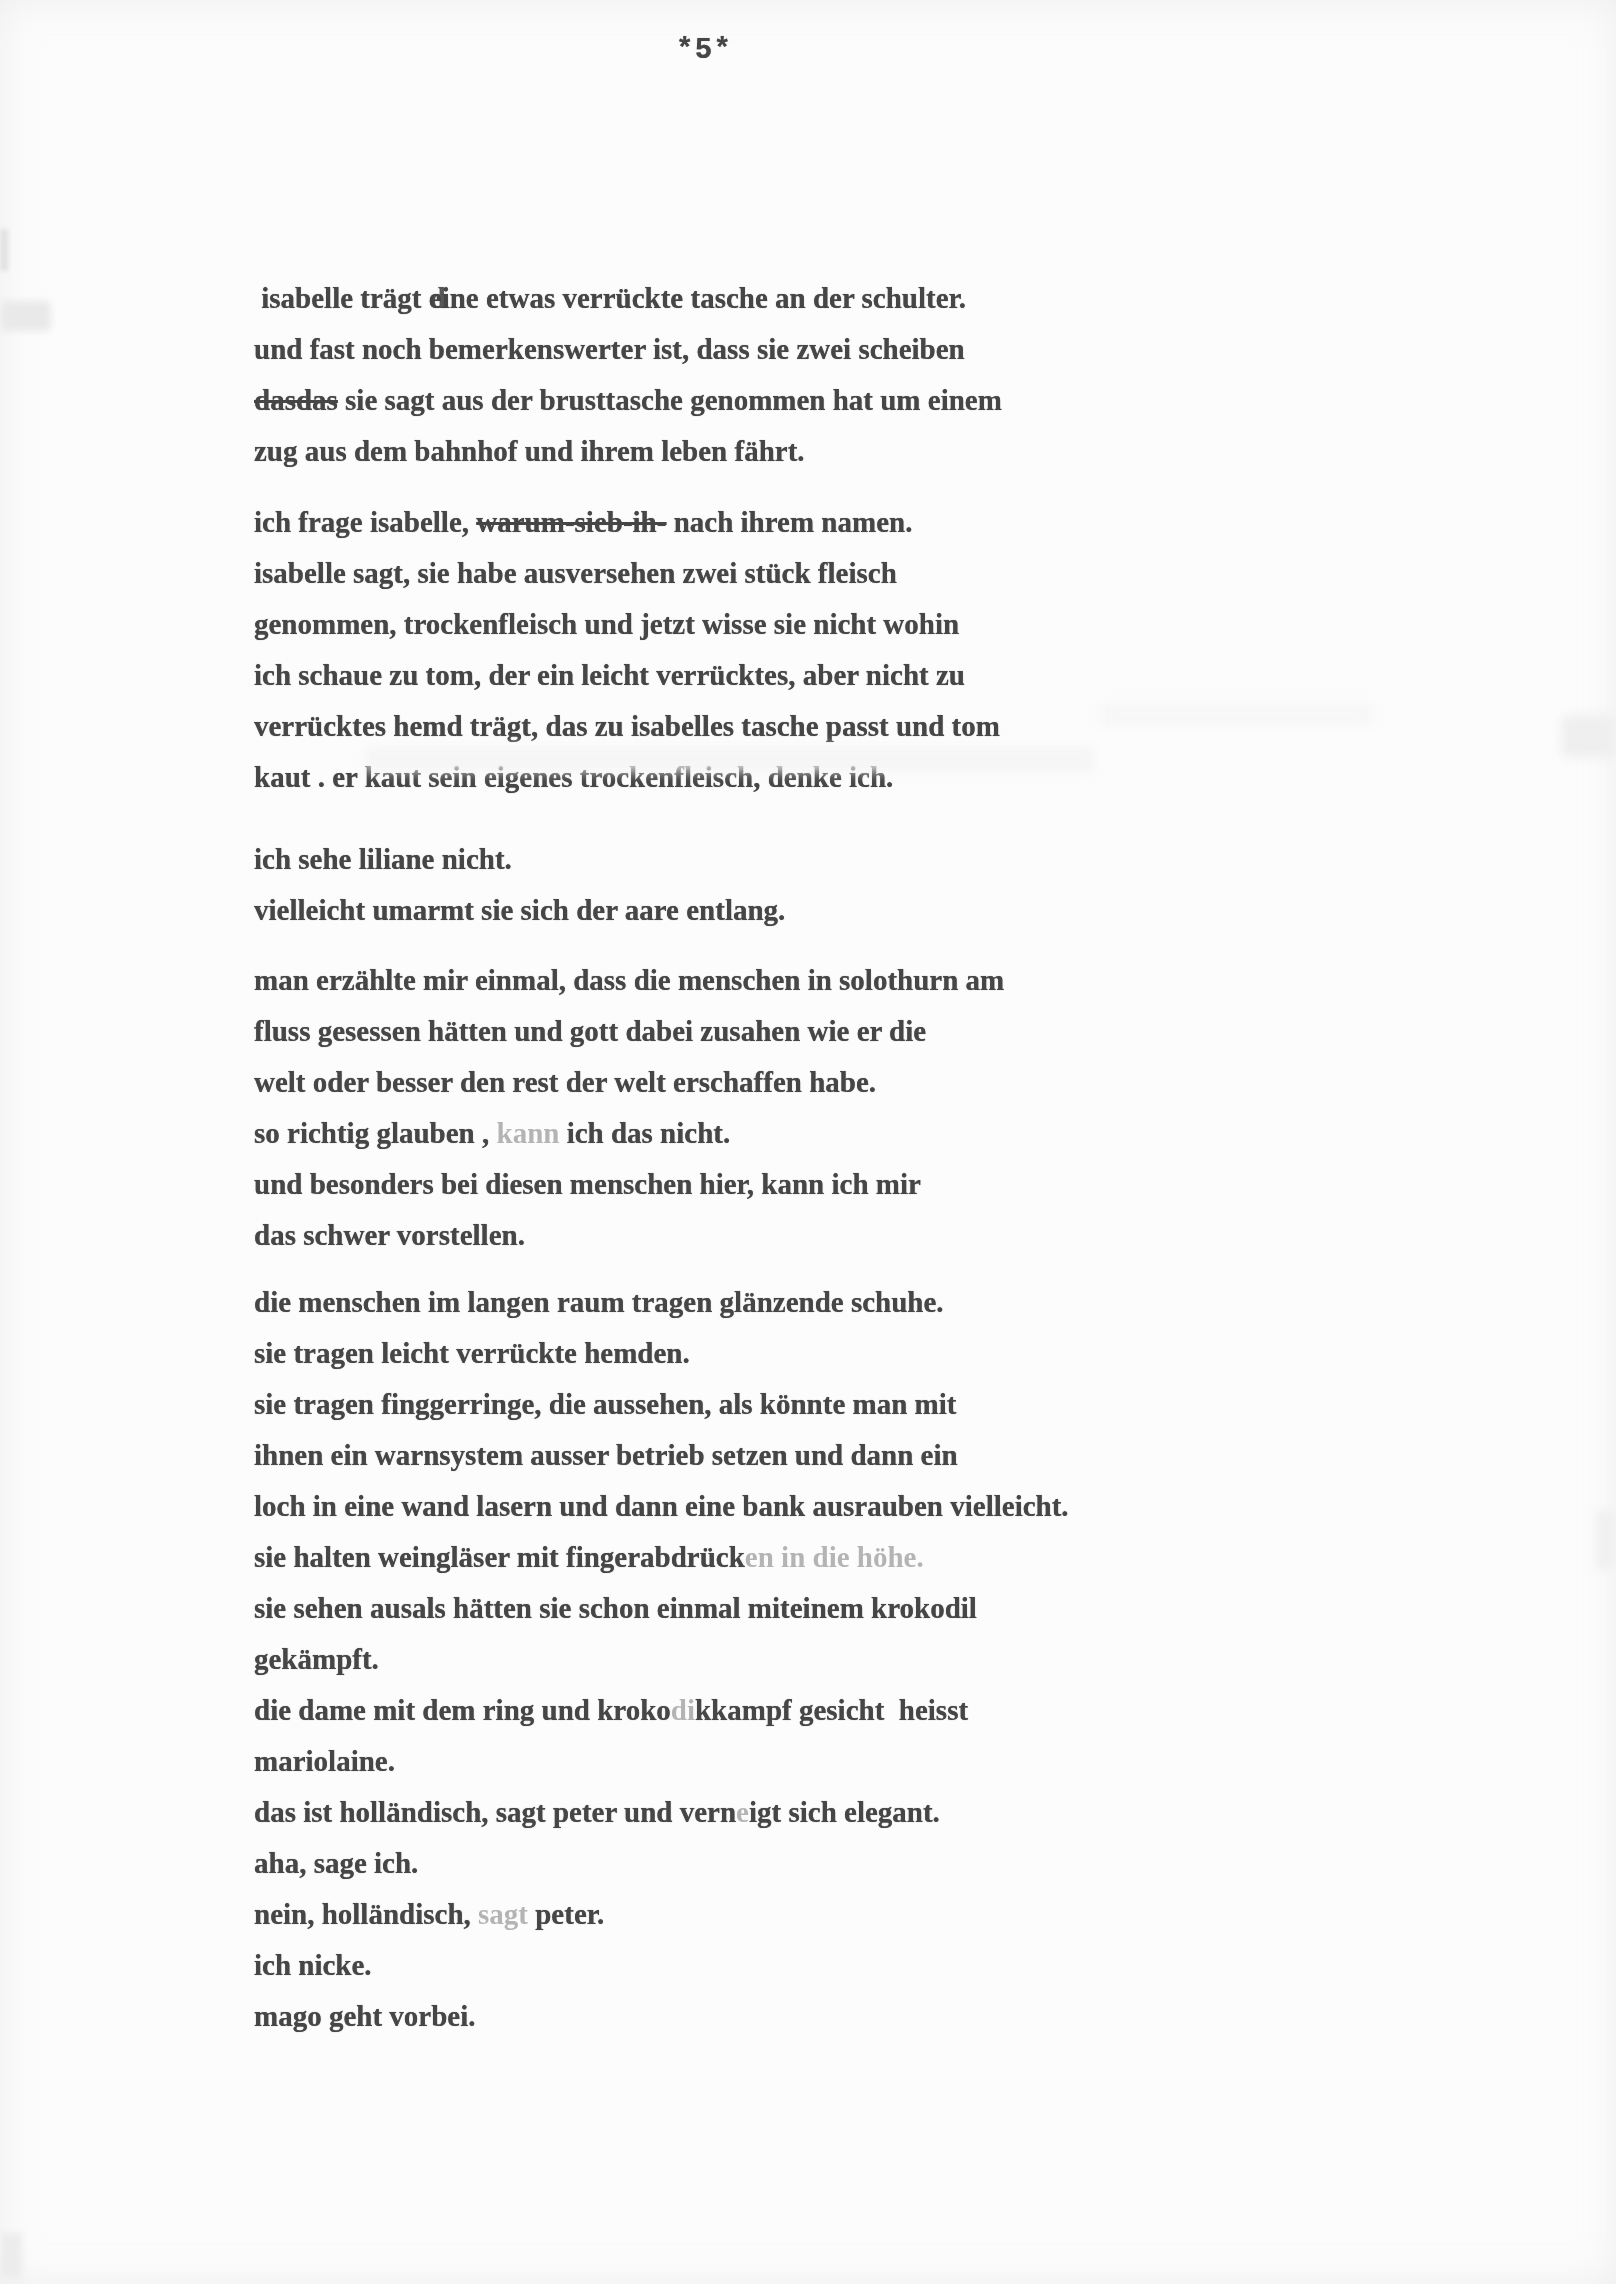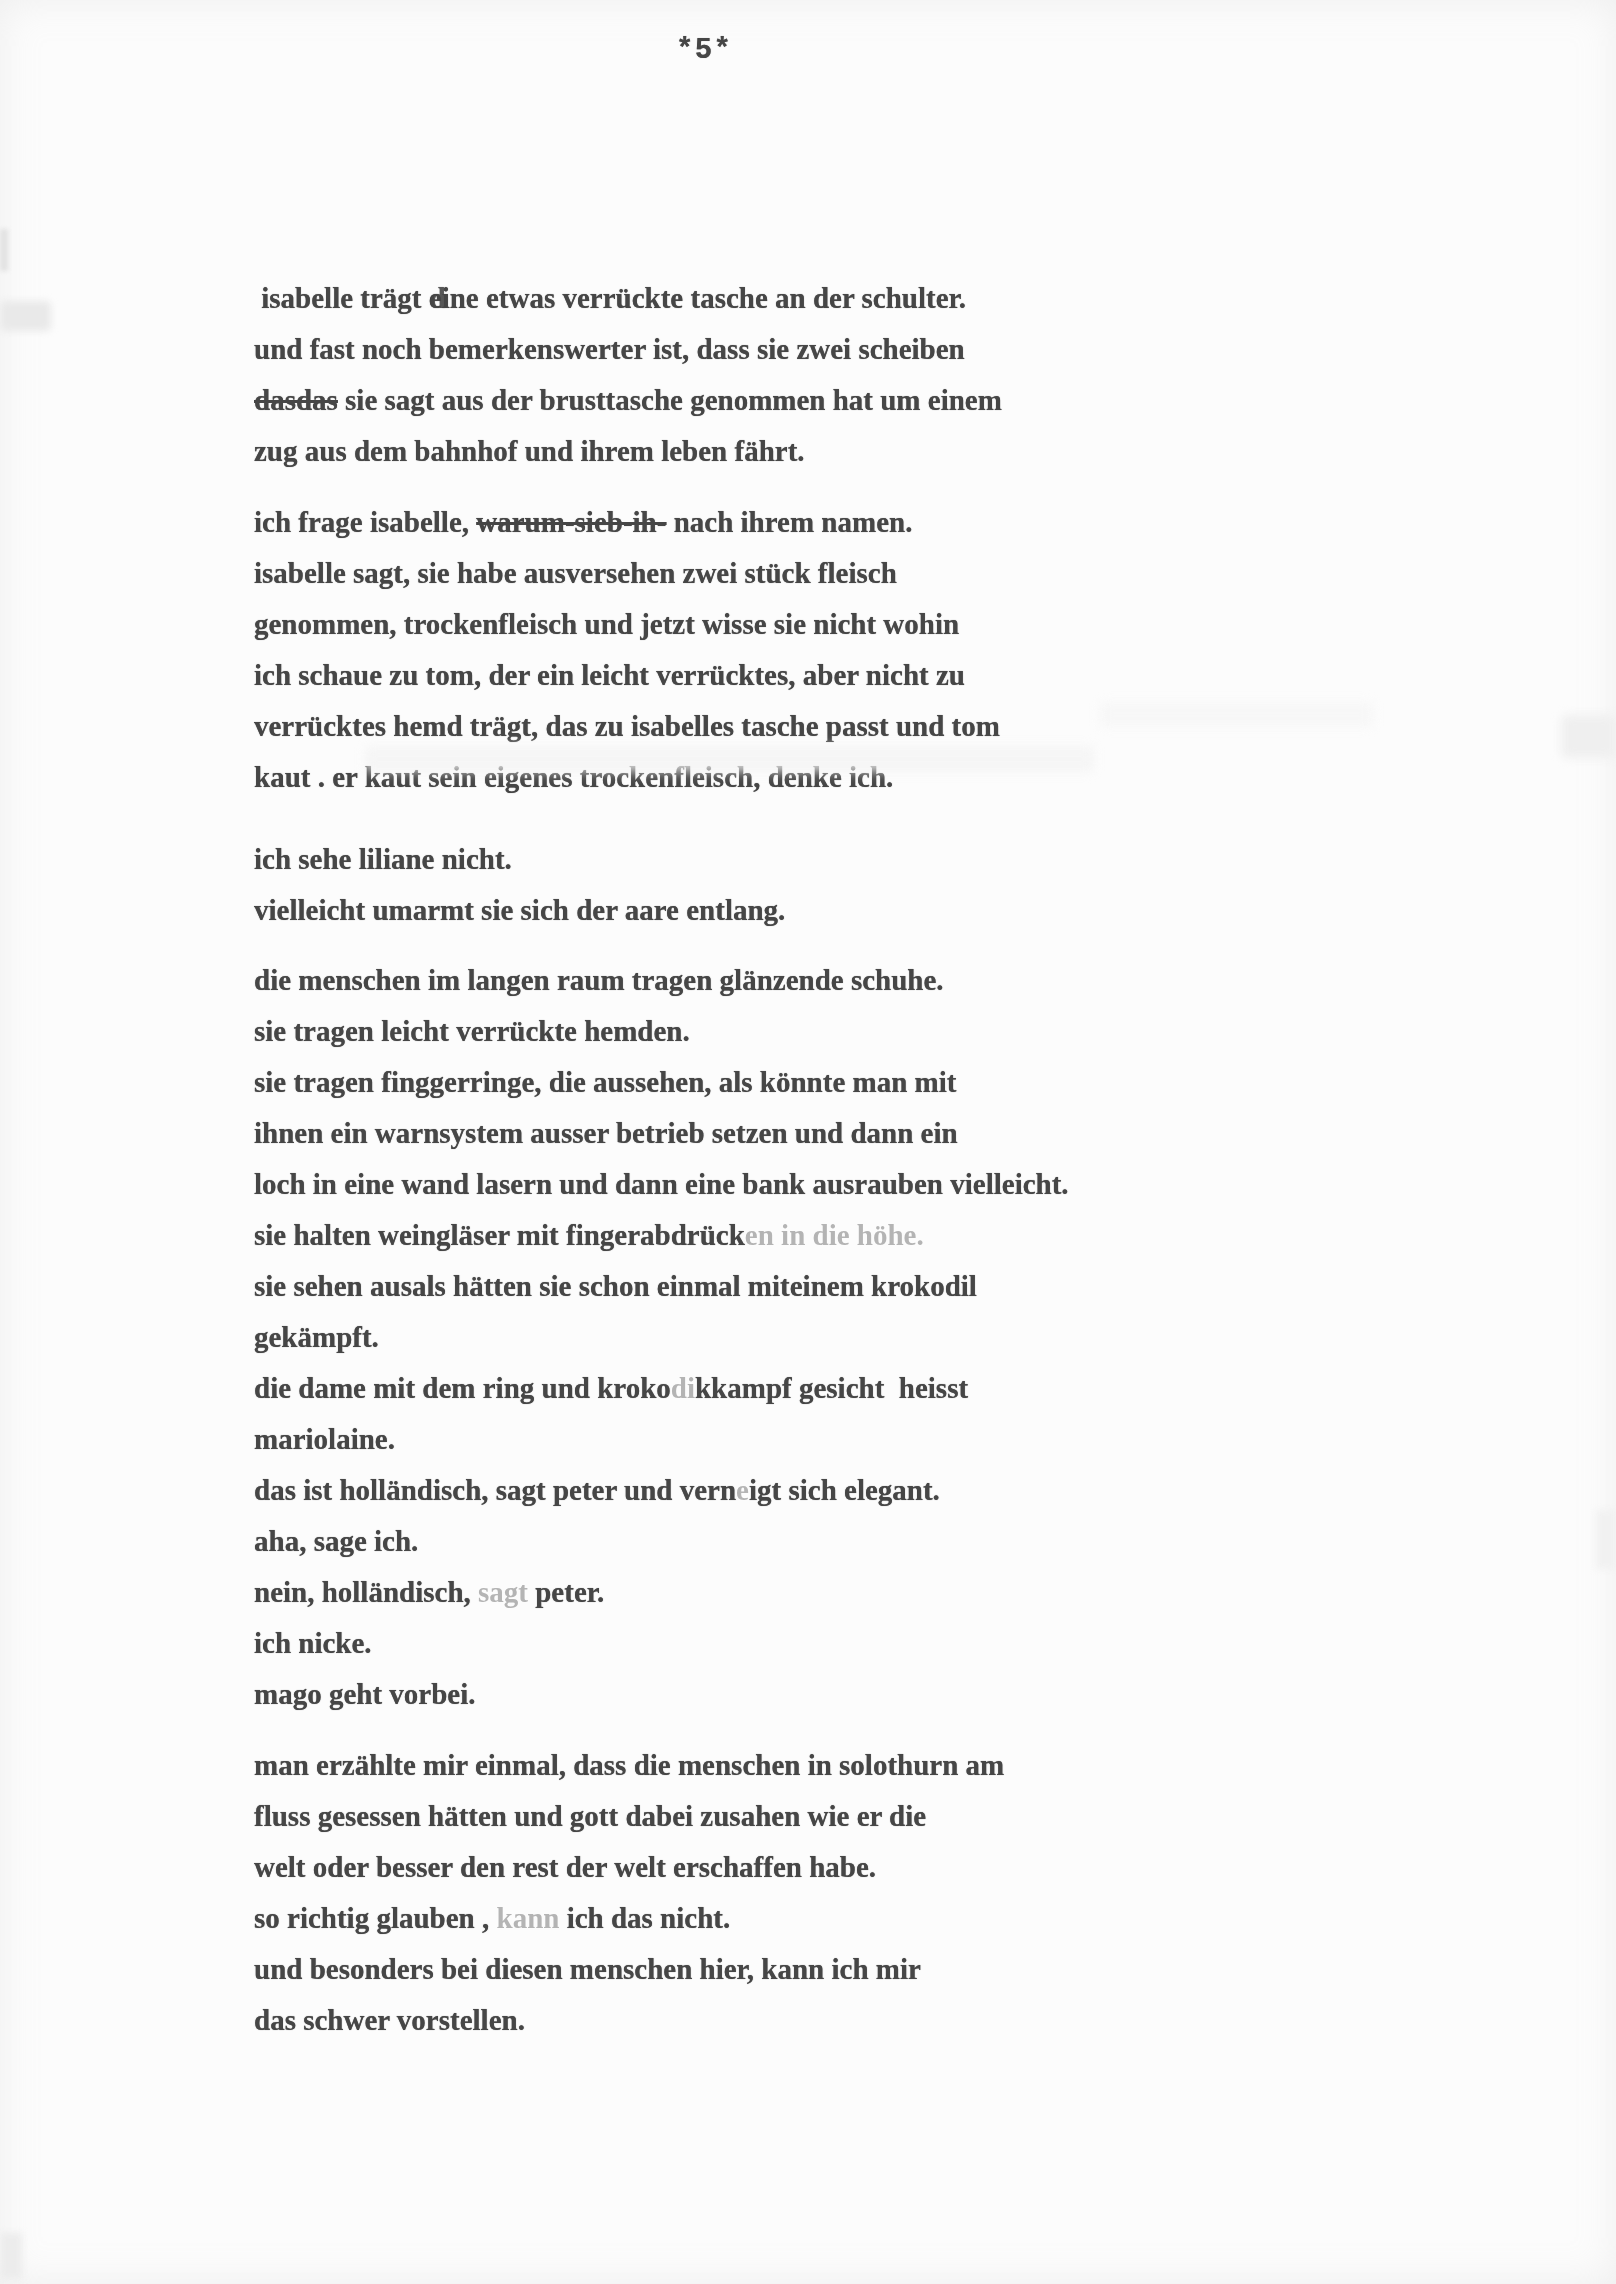--- a/index.html
+++ b/index.html
@@ -88,45 +88,45 @@
         <div class="line"><span>isabelle sagt, sie habe ausversehen zwei stück fleisch</span></div>
         <div class="line"><span>genommen, trockenfleisch und jetzt wisse sie nicht wohin</span></div>
         <div class="line"><span>ich schaue zu tom, der ein leicht verrücktes, aber nicht zu</span></div>
         <div class="line"><span>verrücktes hemd trägt, das zu isabelles tasche passt und tom</span></div>
         <div class="line"><span>kaut . er kaut sein eigenes trockenfleisch, denke ich.</span></div>
       </div>
       <div class="paragraph">
         <div class="line"><span>ich sehe liliane nicht.</span></div>
         <div class="line"><span>vielleicht umarmt sie sich der aare entlang.</span></div>
       </div>
+      <div class="paragraph gap-sm">
+        <div class="line"><span>man erzählte mir einmal, dass die menschen in solothurn am</span></div>
+        <div class="line"><span>fluss gesessen hätten und gott dabei zusahen wie er die</span></div>
+        <div class="line"><span>welt oder besser den rest der welt erschaffen habe.</span></div>
+        <div class="line"><span>so richtig glauben , </span><span class="seg-faded">kann</span><span> ich das nicht.</span></div>
+        <div class="line"><span>und besonders bei diesen menschen hier, kann ich mir</span></div>
+        <div class="line"><span>das schwer vorstellen.</span></div>
+      </div>
       <div class="paragraph gap-none">
         <div class="line"><span>die menschen im langen raum tragen glänzende schuhe.</span></div>
         <div class="line"><span>sie tragen leicht verrückte hemden.</span></div>
         <div class="line"><span>sie tragen finggerringe, die aussehen, als könnte man mit</span></div>
         <div class="line"><span>ihnen ein warnsystem ausser betrieb setzen und dann ein</span></div>
         <div class="line"><span>loch in eine wand lasern und dann eine bank ausrauben vielleicht.</span></div>
         <div class="line"><span>sie halten weingläser mit fingerabdrück</span><span class="seg-faded">en in die höhe.</span></div>
         <div class="line"><span>sie sehen ausals hätten sie schon einmal miteinem krokodil</span></div>
         <div class="line"><span>gekämpft.</span></div>
         <div class="line"><span>die dame mit dem ring und kroko</span><span class="seg-faded">di</span><span>kkampf gesicht  heisst</span></div>
         <div class="line"><span>mariolaine.</span></div>
         <div class="line"><span>das ist holländisch, sagt peter und vern</span><span class="seg-faded">e</span><span>igt sich elegant.</span></div>
         <div class="line"><span>aha, sage ich.</span></div>
         <div class="line"><span>nein, holländisch, </span><span class="seg-faded">sagt</span><span> peter.</span></div>
         <div class="line"><span>ich nicke.</span></div>
         <div class="line"><span>mago geht vorbei.</span></div>
       </div>
-      <div class="paragraph gap-sm">
-        <div class="line"><span>man erzählte mir einmal, dass die menschen in solothurn am</span></div>
-        <div class="line"><span>fluss gesessen hätten und gott dabei zusahen wie er die</span></div>
-        <div class="line"><span>welt oder besser den rest der welt erschaffen habe.</span></div>
-        <div class="line"><span>so richtig glauben , </span><span class="seg-faded">kann</span><span> ich das nicht.</span></div>
-        <div class="line"><span>und besonders bei diesen menschen hier, kann ich mir</span></div>
-        <div class="line"><span>das schwer vorstellen.</span></div>
-      </div>
     </div>
 
   <div class="smudge smudge-1"></div>
   <div class="smudge smudge-2"></div>
   <div class="smudge smudge-3"></div>
   <div class="smudge smudge-4"></div>
   <div class="smudge smudge-5"></div>
   <div class="smudge smudge-6"></div>
   <div class="smudge smudge-7"></div>
 </div>

